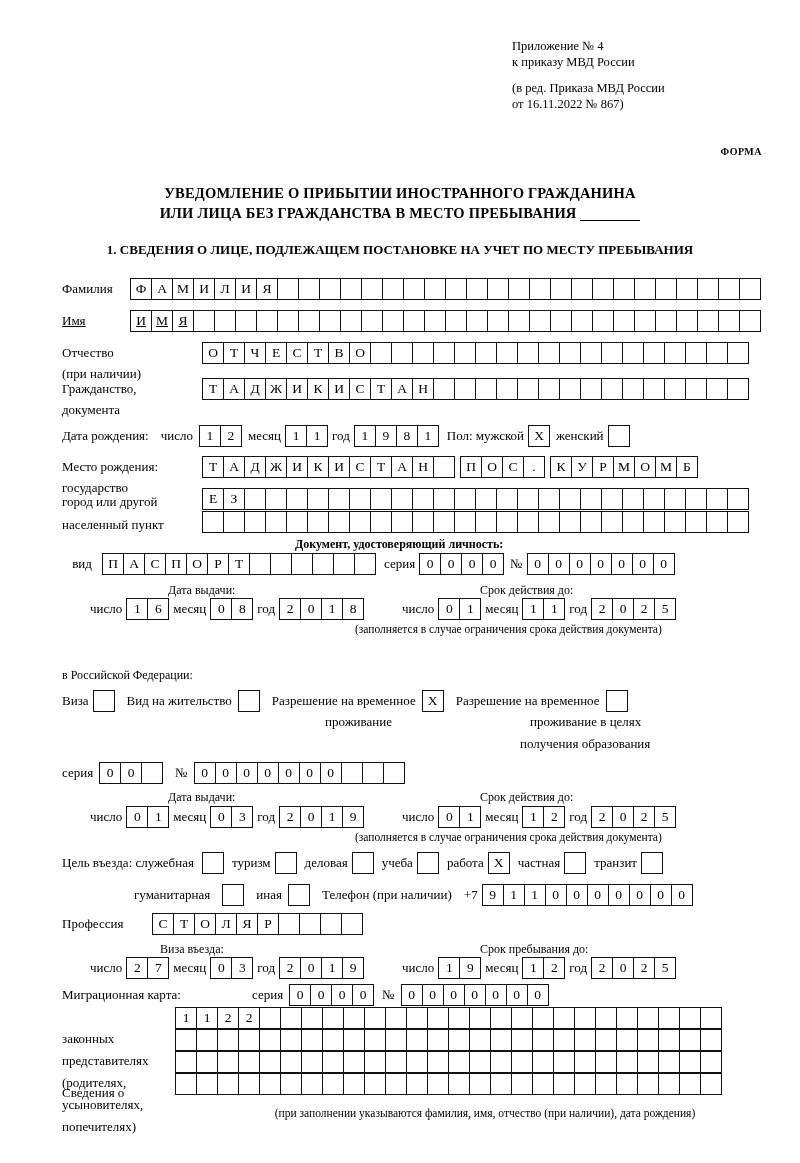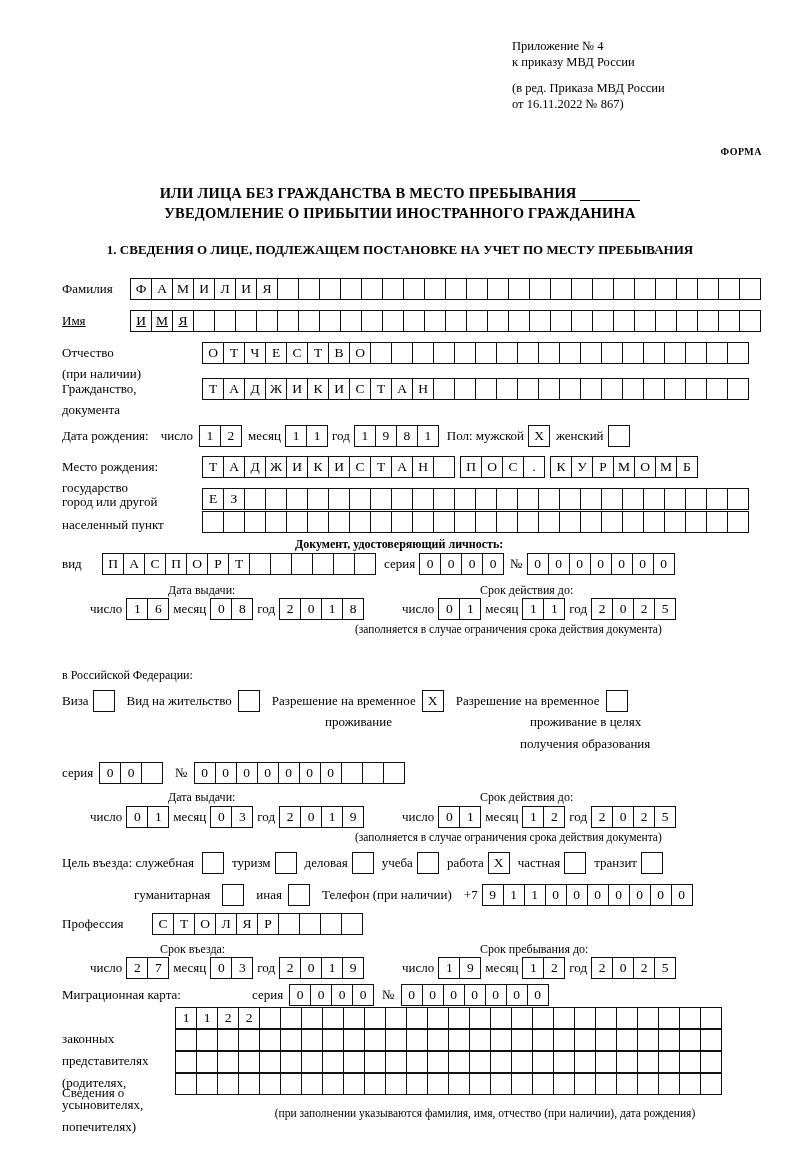--- a/index.html
+++ b/index.html
@@ -127,25 +127,25 @@
 
   <div class="hdr">
     <div>Приложение № 4</div>
     <div>к приказу МВД России</div>
     <div class="grp2">(в ред. Приказа МВД России</div>
     <div>от 16.11.2022 № 867)</div>
   </div>
   <div class="forma">ФОРМА</div>
 
   <div class="title">
+    <div>УВЕДОМЛЕНИЕ О ПРИБЫТИИ ИНОСТРАННОГО ГРАЖДАНИНА</div>
     <div>
       <span>ИЛИ ЛИЦА БЕЗ ГРАЖДАНСТВА В МЕСТО ПРЕБЫВАНИЯ</span>
       <span class="uline"></span>
     </div>
-    <div>УВЕДОМЛЕНИЕ О ПРИБЫТИИ ИНОСТРАННОГО ГРАЖДАНИНА</div>
   </div>
 
   <div class="section1">1. СВЕДЕНИЯ О ЛИЦЕ, ПОДЛЕЖАЩЕМ ПОСТАНОВКЕ НА УЧЕТ ПО МЕСТУ ПРЕБЫВАНИЯ</div>
 
   <div class="abs" style="top:278px; left:62px; width:700px;">
     <div class="row">
       <div class="lbl" style="width:68px;">Фамилия</div>
       <div class="cells" id="cells-surname">
           <div class="cell">Ф</div>
           <div class="cell">А</div>
@@ -411,21 +411,21 @@
         <div class="cell"></div>
         <div class="cell"></div>
       </div>
   </div>
   <div class="abs lbl" style="top:517px; left:62px;">населенный пункт</div>
 
   <div class="abs lbl bold small" style="top:537px; left:295px;">Документ, удостоверяющий личность:</div>
 
   <div class="abs" style="top:553px; left:62px; width:740px;">
     <div class="row">
-      <div class="lbl" style="width:40px;">вид</div>
+      <div class="lbl" style="width:40px;text-align:center;">вид</div>
       <div class="cells" id="cells-doc-kind">
           <div class="cell">П</div>
           <div class="cell">А</div>
           <div class="cell">С</div>
           <div class="cell">П</div>
           <div class="cell">О</div>
           <div class="cell">Р</div>
           <div class="cell">Т</div>
           <div class="cell"></div>
           <div class="cell"></div>
@@ -635,21 +635,21 @@
           <div class="cell">Я</div>
           <div class="cell">Р</div>
           <div class="cell"></div>
           <div class="cell"></div>
           <div class="cell"></div>
           <div class="cell"></div>
         </div>
     </div>
   </div>
 
-  <div class="abs lbl small" style="top:942px; left:160px;">Срок въезда:</div>
+  <div class="abs lbl small" style="top:942px; left:160px;">Виза въезда:</div>
   <div class="abs lbl small" style="top:942px; left:480px;">Срок пребывания до:</div>
 
   <div class="abs" style="top:957px; left:90px; width:740px;">
     <div class="row">
       <div class="lbl">число</div>
       <div class="cells gap4" id="cells-entry-day">
           <div class="cell">2</div>
           <div class="cell">7</div>
         </div>
       <div class="lbl gap4">месяц</div>

